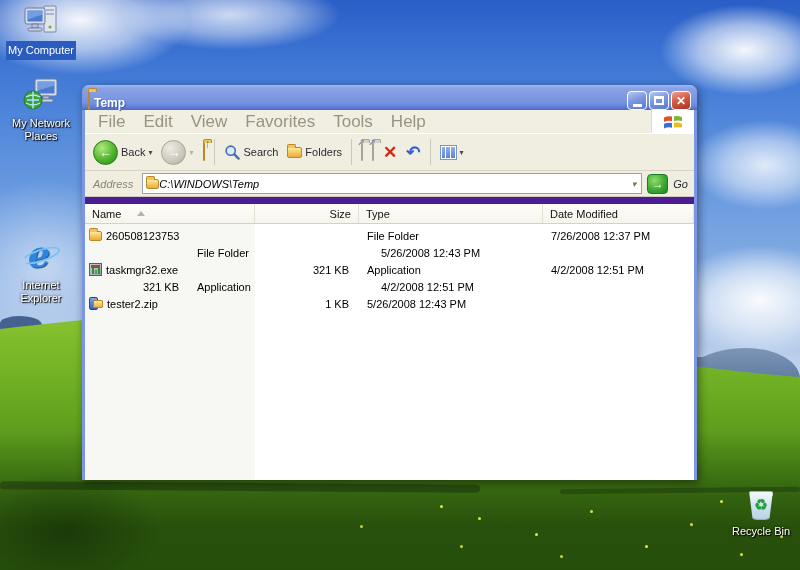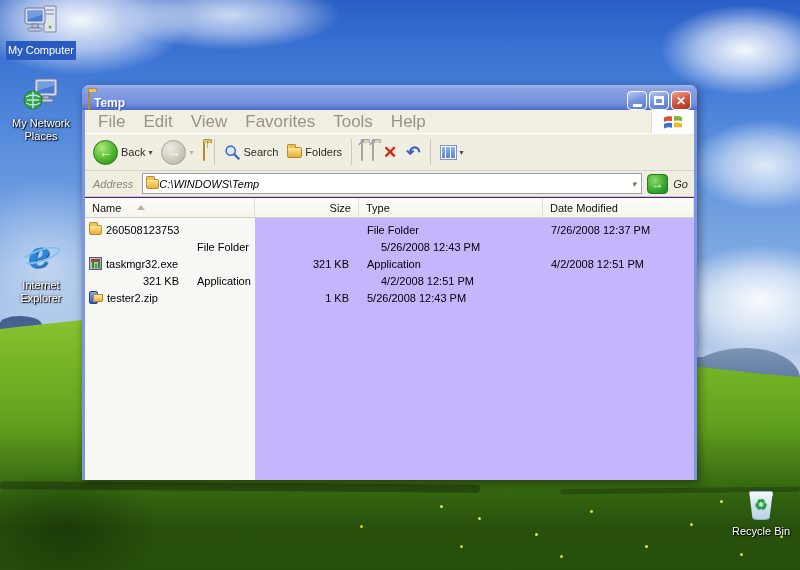--- a/index.html
+++ b/index.html
@@ -101,21 +101,21 @@
 
   .addressbar { height:26px; background:#f0eee1; border-bottom:1px solid #cfcaba; display:flex; align-items:center; padding:0 4px; gap:5px;font-style:italic; }
   .addr-label { font-size:11px; color:#8a8574; padding:0 4px; }
   .addr-input { flex:1; height:21px; background:#fff; border:1px solid #9aa0b0; display:flex; align-items:center; padding:0 3px; }
   .addr-text { font-size:11px; color:#000; flex:1; }
   .addr-chevron { font-size:9px; color:#6b7b3c; padding-right:2px; }
   .go-btn { width:21px; height:20px; border-radius:4px; border:1px solid #1f7d1e; display:flex; align-items:center; justify-content:center;
             background:radial-gradient(circle at 35% 30%, #8edc6a, #3aa62f 60%, #23882a 95%); color:#fff; font-size:12px; font-weight:bold; }
   .go-label { font-size:11px; color:#2b2b2b; padding-right:2px; }
 
-  .content { position:relative; height:283px; background:#c4b5fd; border-top:1px solid #4c1d95; overflow:hidden; }
+  .content { position:relative; height:283px; background:#ffffff; border-top:7px solid #4c1d95; overflow:hidden; }
   .col-tint { position:absolute; left:0; top:20px; bottom:0; width:170px; background:#f7f7f3; }
   .headers { position:relative; height:20px; display:flex; background:linear-gradient(180deg,#fdfdfa,#f6f4ec);
              border-bottom:1px solid #d6d2c2; font-size:11px; color:#111; }
   .hcell { display:flex; align-items:center; padding:0 7px; border-right:1px solid #e4e1d3; }
   .hc-name { width:170px; }
   .hc-size { width:104px; justify-content:flex-end; }
   .hc-type { width:184px; }
   .hc-date { flex:1; }
   .sort-asc { width:0; height:0; border-left:4px solid transparent; border-right:4px solid transparent;
               border-bottom:5px solid #b8b4a2; margin-left:16px; }

